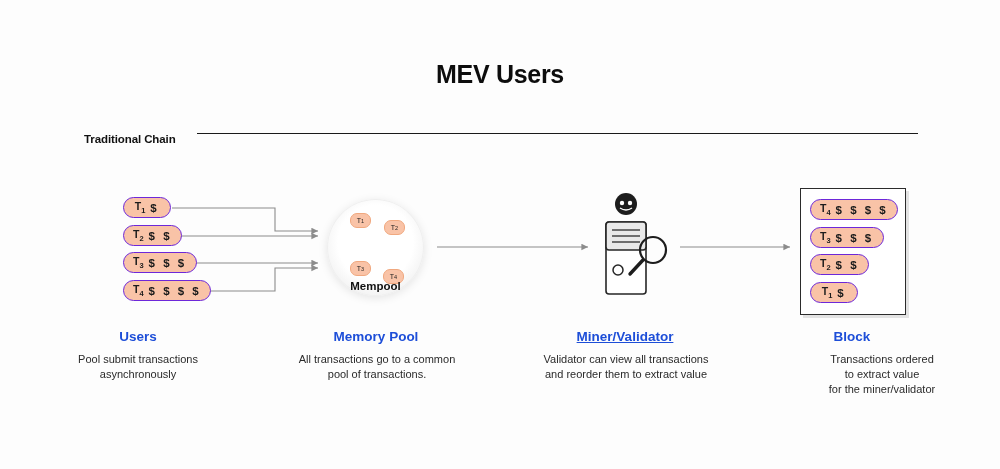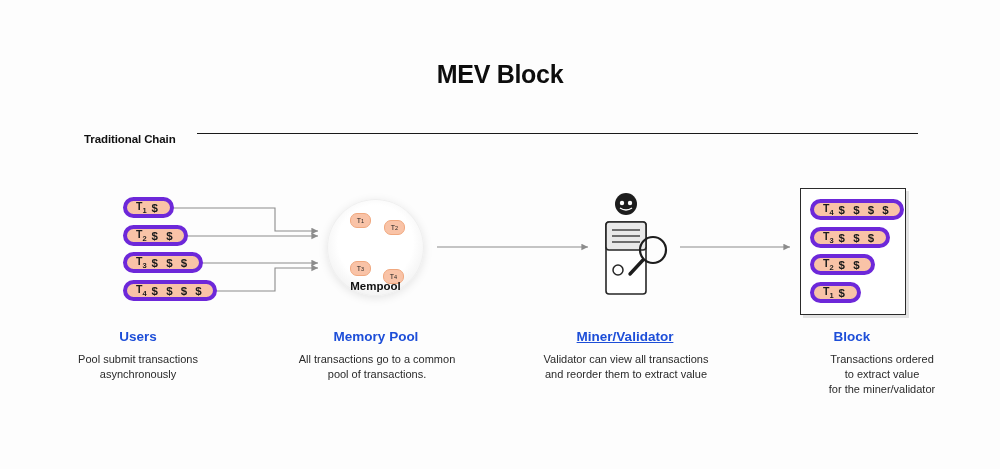--- a/index.html
+++ b/index.html
@@ -43,28 +43,29 @@
     height: 1px;
     background: #1a1a1a;
   }
 
   
   .tx-chip {
     position: absolute;
     height: 21px;
     border-radius: 11px;
     background: #f9c3a7;
-    border: 4px solid #6d28d9;
+    border: 1px solid #6d28d9;
     display: flex;
     align-items: center;
     padding: 0 9px;
     box-sizing: border-box;
     font-size: 11px;
     color: #1c1c1c;
     white-space: nowrap;
+    justify-content: center;
   }
   .tx-chip .tlabel {
     font-size: 10.5px;
     font-weight: 600;
     margin-right: 5px;
   }
   .tx-chip .tlabel sub {
     font-size: 7.5px;
   }
   .tx-chip .dollars {
@@ -153,21 +154,21 @@
     position: absolute;
     font-size: 11px;
     line-height: 15px;
     text-align: center;
     color: #2a2a2a;
   }
 </style>
 </head>
 <body>
 
-<div class="page-title">MEV Block</div>
+<div class="page-title">MEV Users</div>
 
 <div class="section-label">Traditional Chain</div>
 <div class="section-rule"></div>
 
 <svg class="arrows">
   <defs>
     <marker id="ah" markerWidth="7" markerHeight="7" refX="6" refY="3" orient="auto">
       <path d="M0,0 L6,3 L0,6 z" fill="#8c8c8c"></path>
     </marker>
   </defs>

